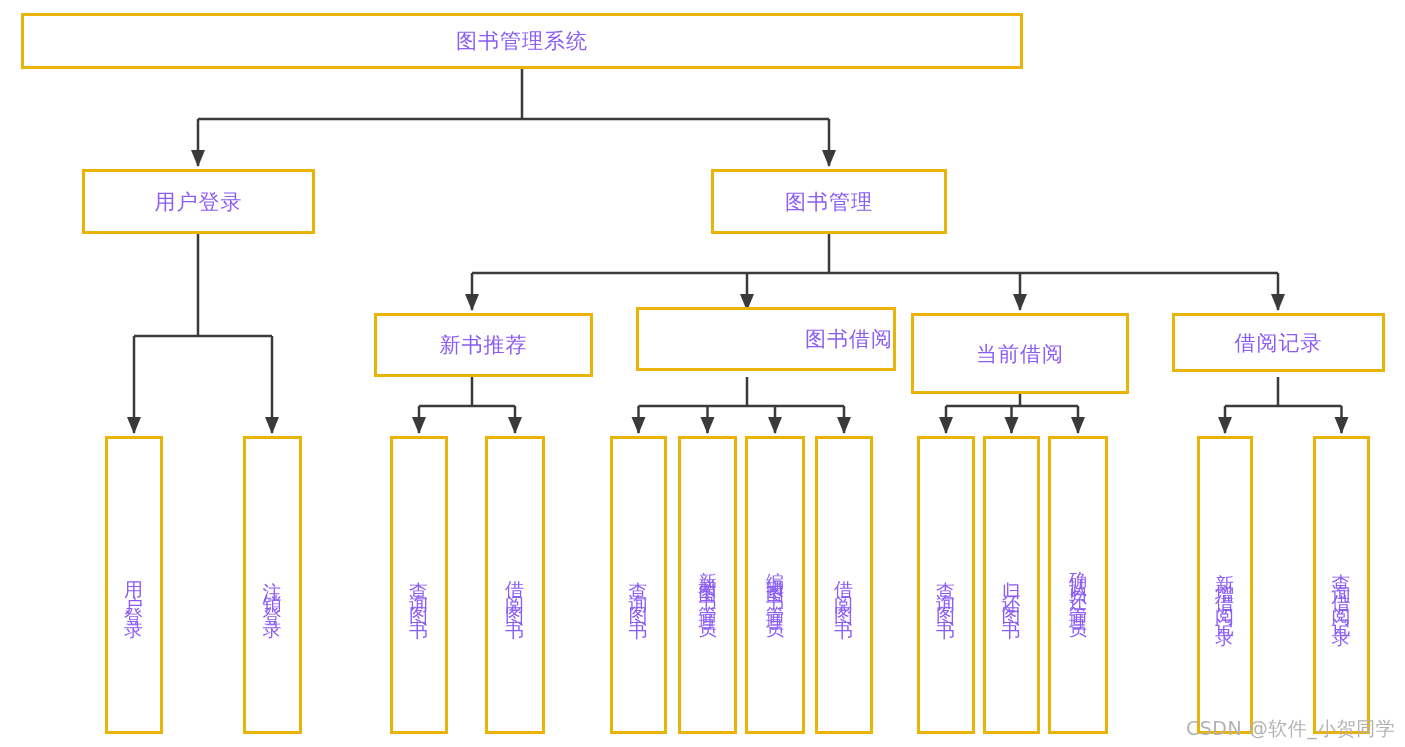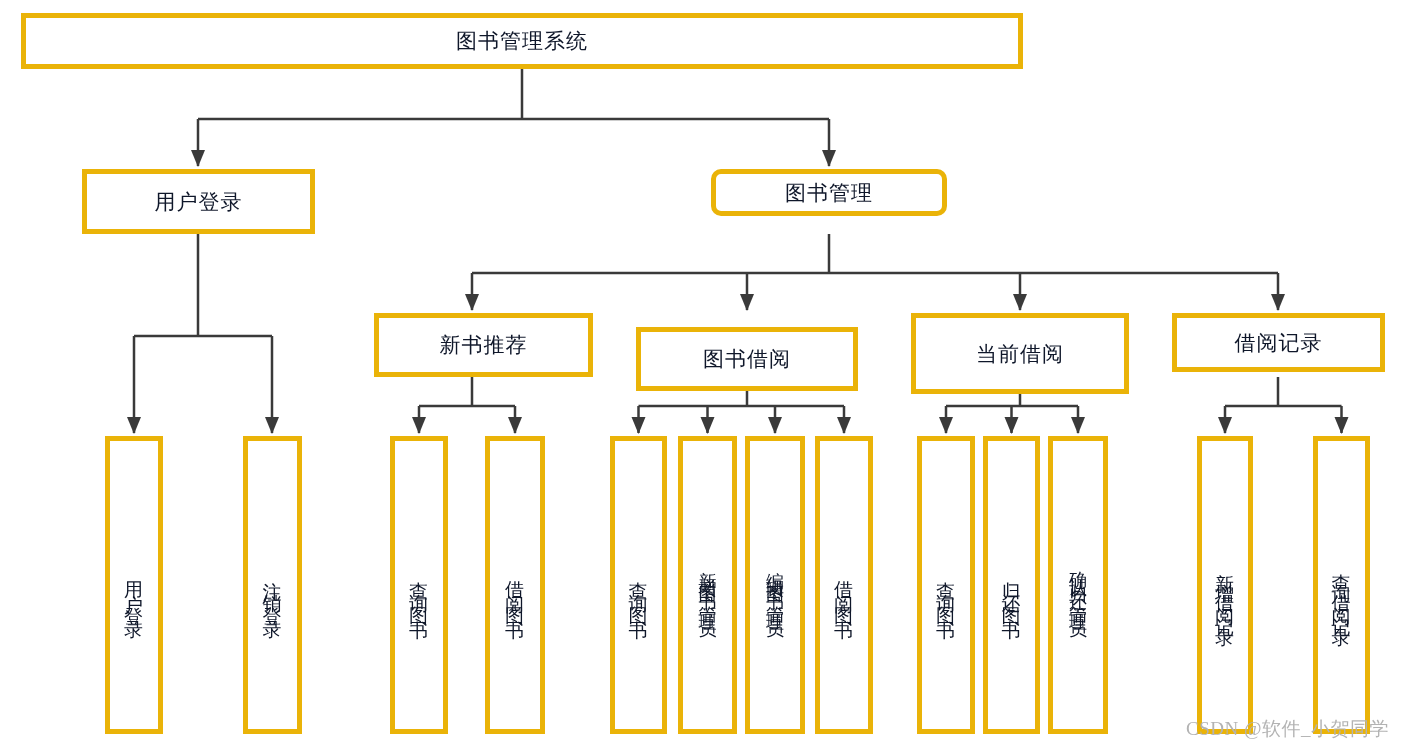--- a/index.html
+++ b/index.html
@@ -8,26 +8,26 @@
     width: 1405px;
     height: 747px;
     background: #ffffff;
     overflow: hidden;
     font-family: "DejaVu Sans", "Liberation Sans", sans-serif;
   }
   #wires { position: absolute; left: 0; top: 0; pointer-events: none; }
   .node {
     position: absolute;
     box-sizing: border-box;
-    border: 5px solid #eab308;
+    border: 3px solid #eab308;
     background: #ffffff;
     display: flex;
     align-items: center;
     justify-content: center;
-    color: #0f172a;
+    color: #8b5cf6;
   }
   .h-node .lbl {
     font-size: 21px;
     letter-spacing: 1px;
     white-space: nowrap;
   }
   .v-node .lbl {
     writing-mode: vertical-rl;
     text-orientation: mixed;
     line-height: 1;
@@ -37,21 +37,20 @@
   .v-mid   .lbl { font-size: 19px; letter-spacing: 11px; margin-top: 11px; }
   .v-long  .lbl { font-size: 18px; letter-spacing: 7px;  margin-top: 7px; }
   #watermark {
     position: absolute;
     left: 1186px;
     top: 716px;
     font-size: 19px;
     color: #b3b3b3;
     white-space: nowrap;
     letter-spacing: 0.5px;
-    font-family: Liberation Serif, serif;
   }
 </style>
 </head>
 <body>
 
 <div id="canvas">
 
   <svg id="wires" width="1405" height="747" viewBox="0 0 1405 747">
     <defs>
       <marker id="arrow" markerUnits="userSpaceOnUse" markerWidth="20" markerHeight="16" refX="16" refY="7" orient="auto">
@@ -92,28 +91,28 @@
     </g>
   </svg>
 
   <div class="node h-node" style="left:21px; top:13px; width:1002px; height:56px;">
     <span class="lbl">图书管理系统</span>
   </div>
 
   <div class="node h-node" style="left:82px; top:169px; width:233px; height:65px;">
     <span class="lbl">用户登录</span>
   </div>
-  <div class="node h-node" style="left:711px; top:169px; width:236px; height:47px;border-radius:10px;">
+  <div class="node h-node" style="left:711px; top:169px; width:236px; height:65px;">
     <span class="lbl">图书管理</span>
   </div>
 
   <div class="node h-node" style="left:374px; top:313px; width:219px; height:64px;font-family:Liberation Serif, serif;">
     <span class="lbl">新书推荐</span>
   </div>
-  <div class="node h-node" style="left:636px; top:327px; width:222px; height:64px;">
+  <div class="node h-node" style="left:636px; top:307px; width:260px; height:64px;justify-content:flex-end;">
     <span class="lbl">图书借阅</span>
   </div>
   <div class="node h-node" style="left:911px; top:313px; width:218px; height:81px;">
     <span class="lbl">当前借阅</span>
   </div>
   <div class="node h-node" style="left:1172px; top:313px; width:213px; height:59px;">
     <span class="lbl">借阅记录</span>
   </div>
 
   <div class="node v-node v-short" style="left:105px; top:436px; width:58px; height:298px;">

